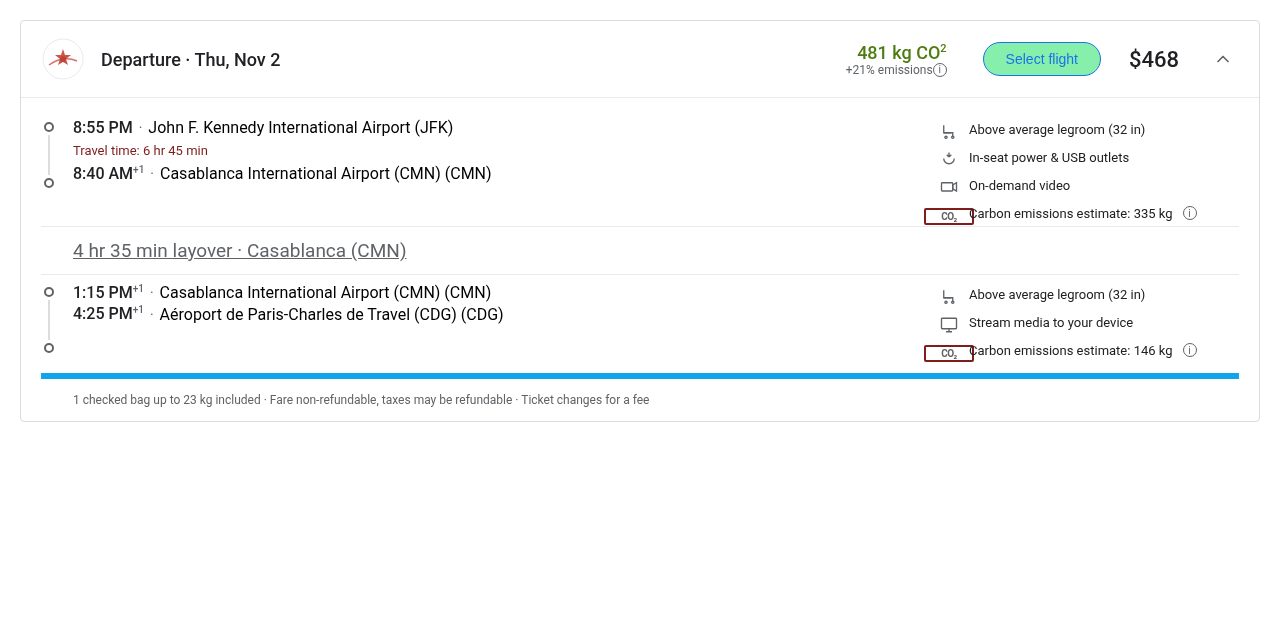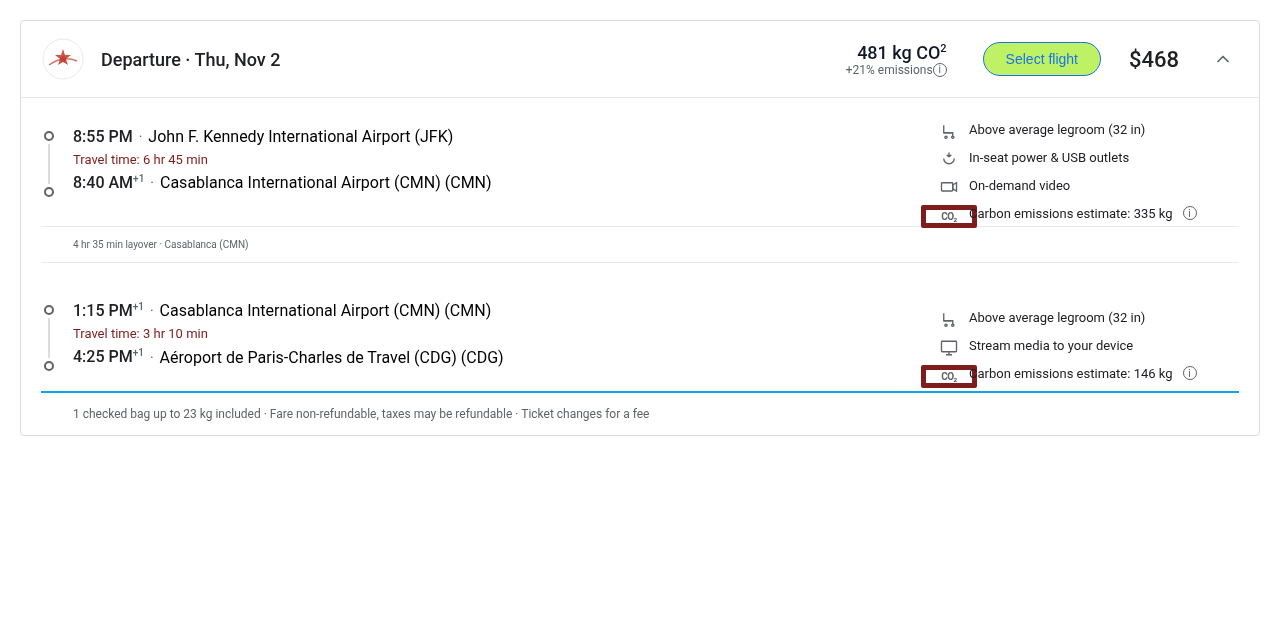--- a/index.html
+++ b/index.html
@@ -49,21 +49,21 @@
     }
 
     .emissions-block {
       text-align: right;
       margin-right: 20px;
     }
 
     .emissions-main {
       font-size: 18px;
       font-weight: 500;
-      color: #0f172a;
+      color: #4d7c0f;
     }
 
     .emissions-main sup {
       font-size: 11px;
     }
 
     .emissions-sub {
       font-size: 12px;
       color: #5f6368;
       display: flex;
@@ -80,21 +80,21 @@
       align-items: center;
       justify-content: center;
       font-size: 10px;
       color: #5f6368;
       cursor: pointer;
       flex-shrink: 0;
     }
 
     .select-btn {
       border: 1px solid #1a73e8;
-      background: #bef264;
+      background: #86efac;
       color: #1a73e8;
       border-radius: 20px;
       padding: 8px 22px;
       font-size: 14px;
       font-weight: 500;
       cursor: pointer;
       white-space: nowrap;
       text-align: center;
     }
 
@@ -229,51 +229,51 @@
 
     .amenity-icon svg {
       width: 18px;
       height: 18px;
     }
 
     .co2-badge {
       font-size: 10px;
       font-weight: 700;
       color: #5f6368;
-      border: 5px solid #7f1d1d;
+      border: 2px solid #7f1d1d;
       border-radius: 2px;
       padding: 1px 15px;
       letter-spacing: -0.5px;
       display: inline-block;
       flex-shrink: 0;
       margin-top: 1px;
     }
 
     
     .layover-row {
       border-top: 1px solid #e8eaed;
       border-bottom: 1px solid #e8eaed;
       padding: 12px 0 12px 32px;
       color: #5f6368;
-      font-size: 10px;
-      margin: 0 0 38px 0;
+      font-size: 19px;
+      margin: 0 0 8px 0;
+      text-decoration: underline;
     }
 
     
     .footer-note {
-      border-top: 2px solid #0ea5e9;
+      border-top: 6px solid #0ea5e9;
       padding: 14px 0 14px 32px;
       color: #5f6368;
       font-size: 12px;
     }
 
     .segment-wrapper {
       display: flex;
       gap: 1px;
-      align-items: center;
     }
   </style>
 </head>
 <body>
 
 <div class="card">
 
   <div class="header">
     <div class="airline-logo">
 
@@ -388,21 +388,20 @@
             <div class="dot"></div>
             <div class="timeline-line"></div>
             <div class="dot"></div>
           </div>
           <div class="segment-content">
             <div class="stop-row">
               <span class="stop-time">1:15 PM<sup>+1</sup></span>
               <span class="dot-sep">·</span>
               <span class="stop-airport">Casablanca International Airport (CMN) (CMN)</span>
             </div>
-            <div class="travel-time-row">Travel time: 3 hr 10 min</div>
             <div class="stop-row">
               <span class="stop-time">4:25 PM<sup>+1</sup></span>
               <span class="dot-sep">·</span>
               <span class="stop-airport">Aéroport de Paris-Charles de Travel (CDG) (CDG)</span>
             </div>
           </div>
         </div>
       </div>
       <div class="amenities-col">
         <div class="amenity-row">

